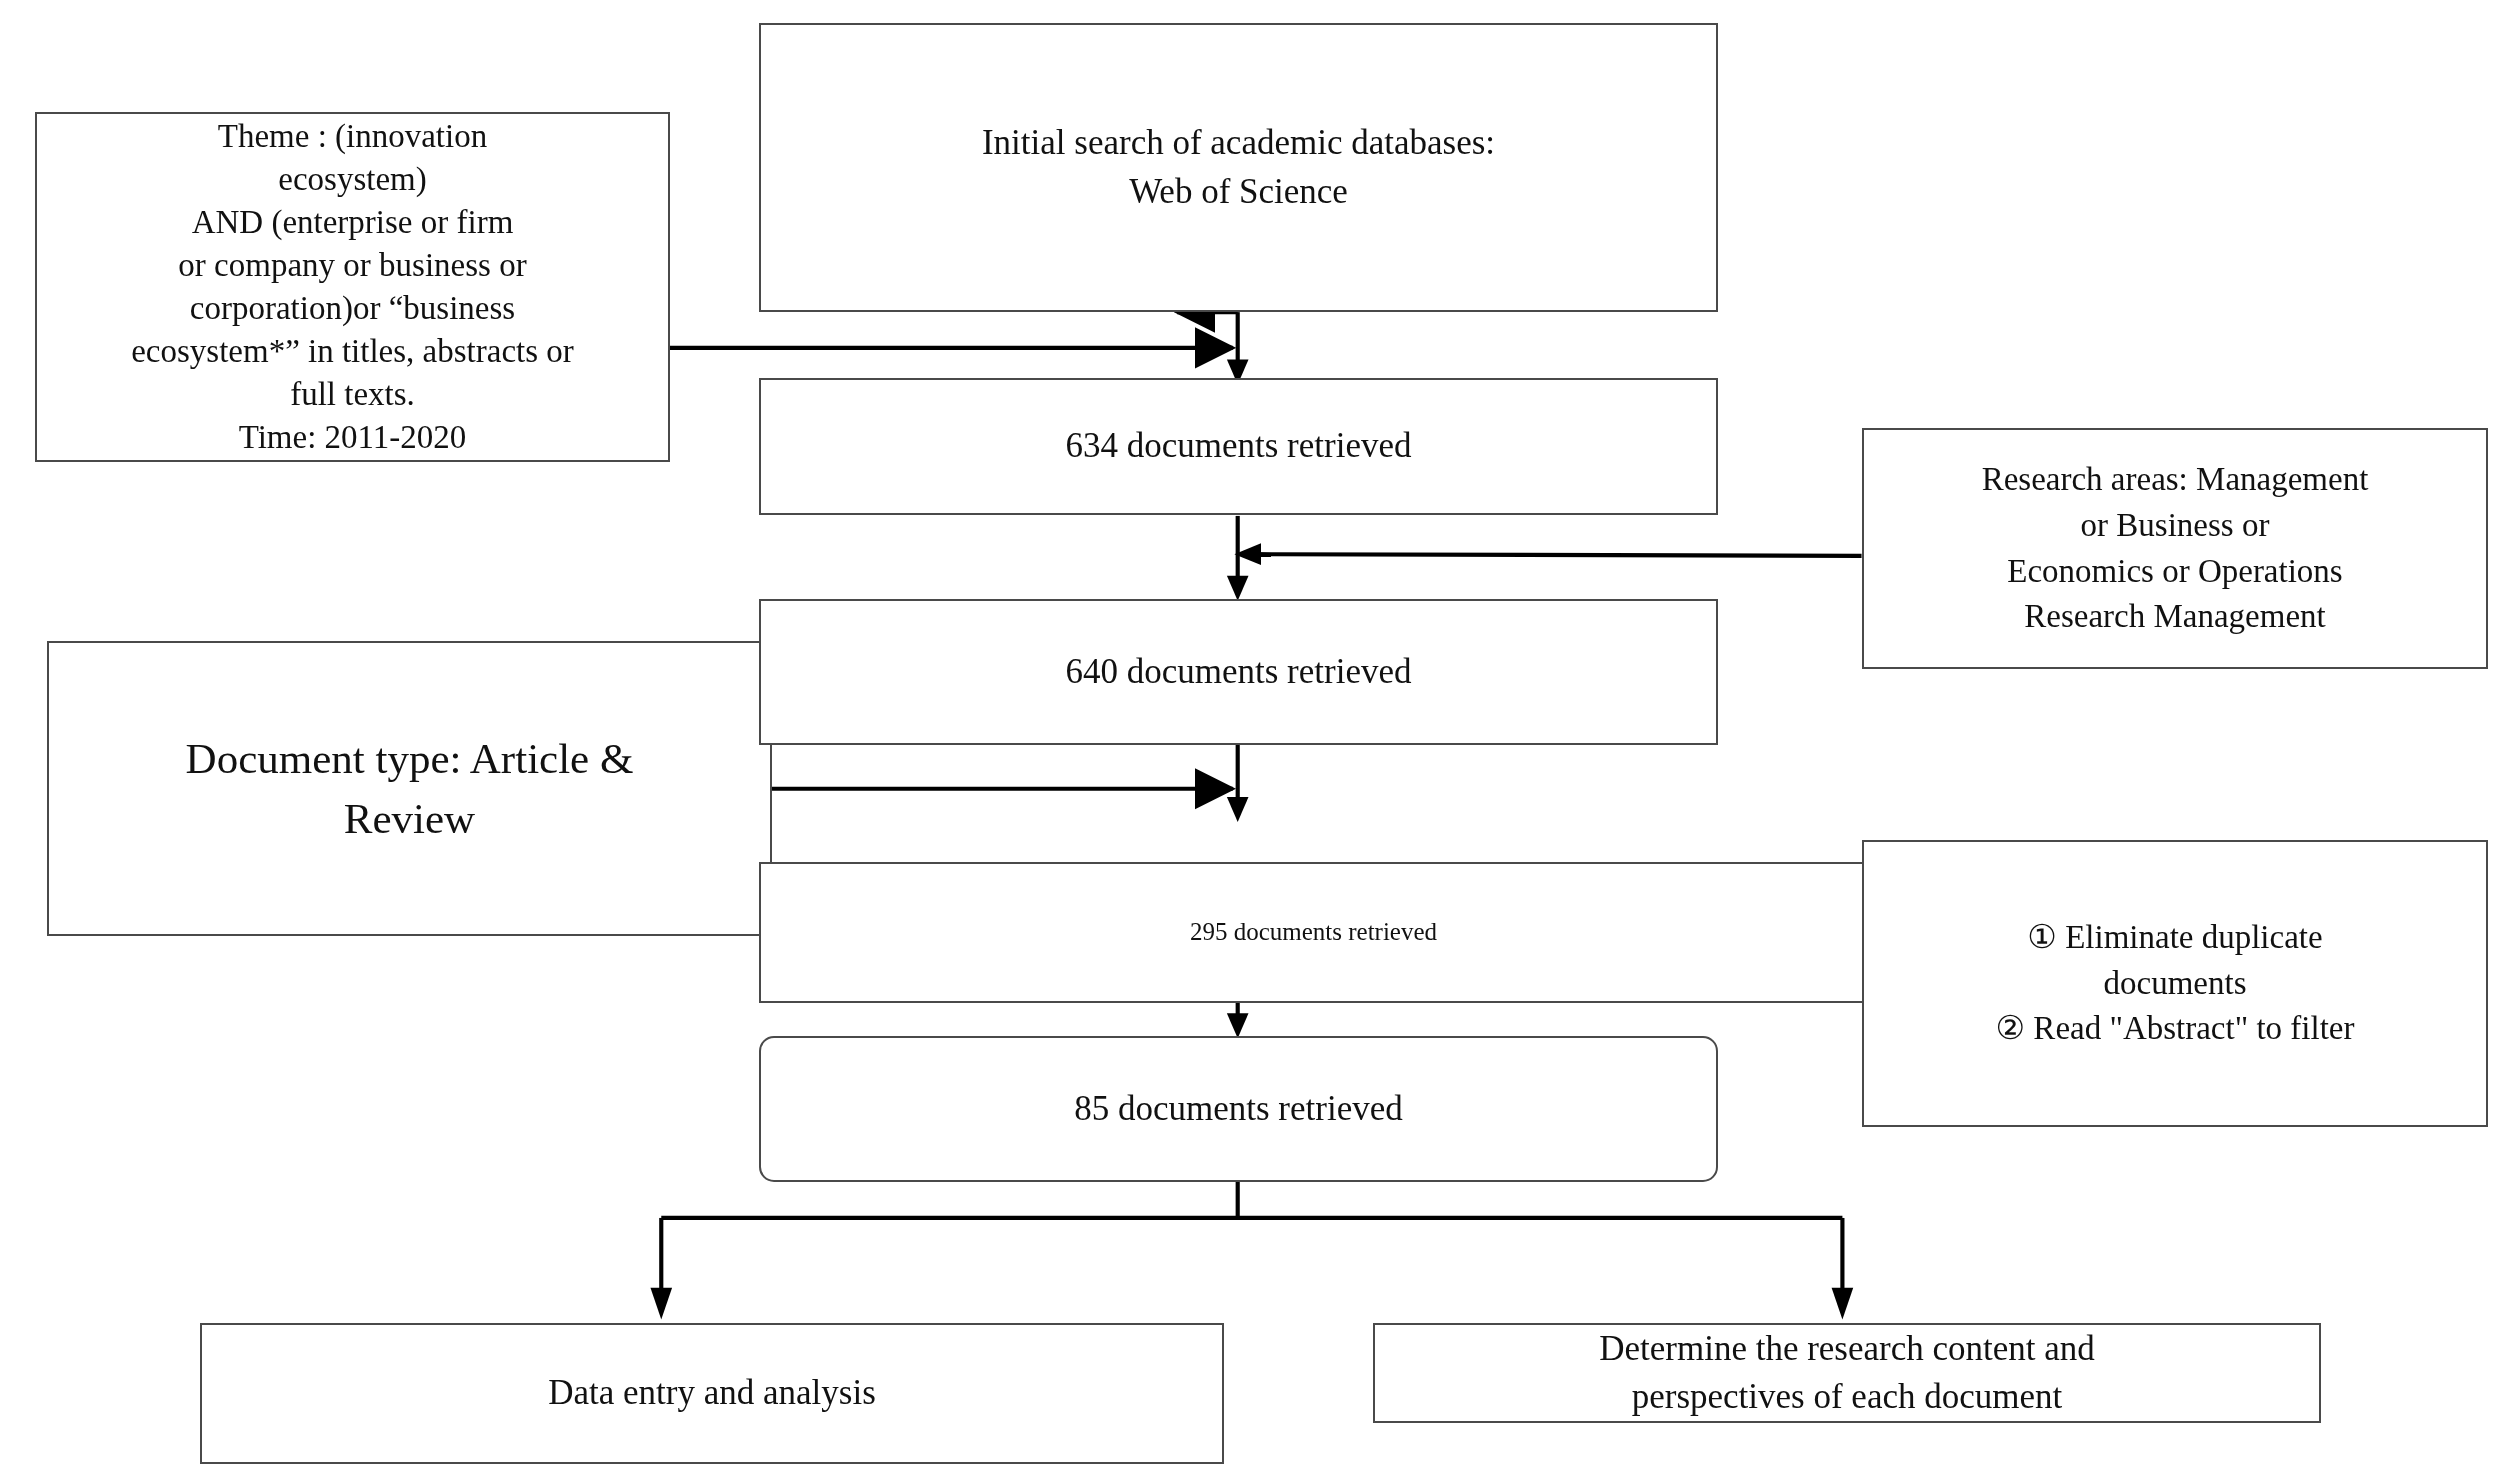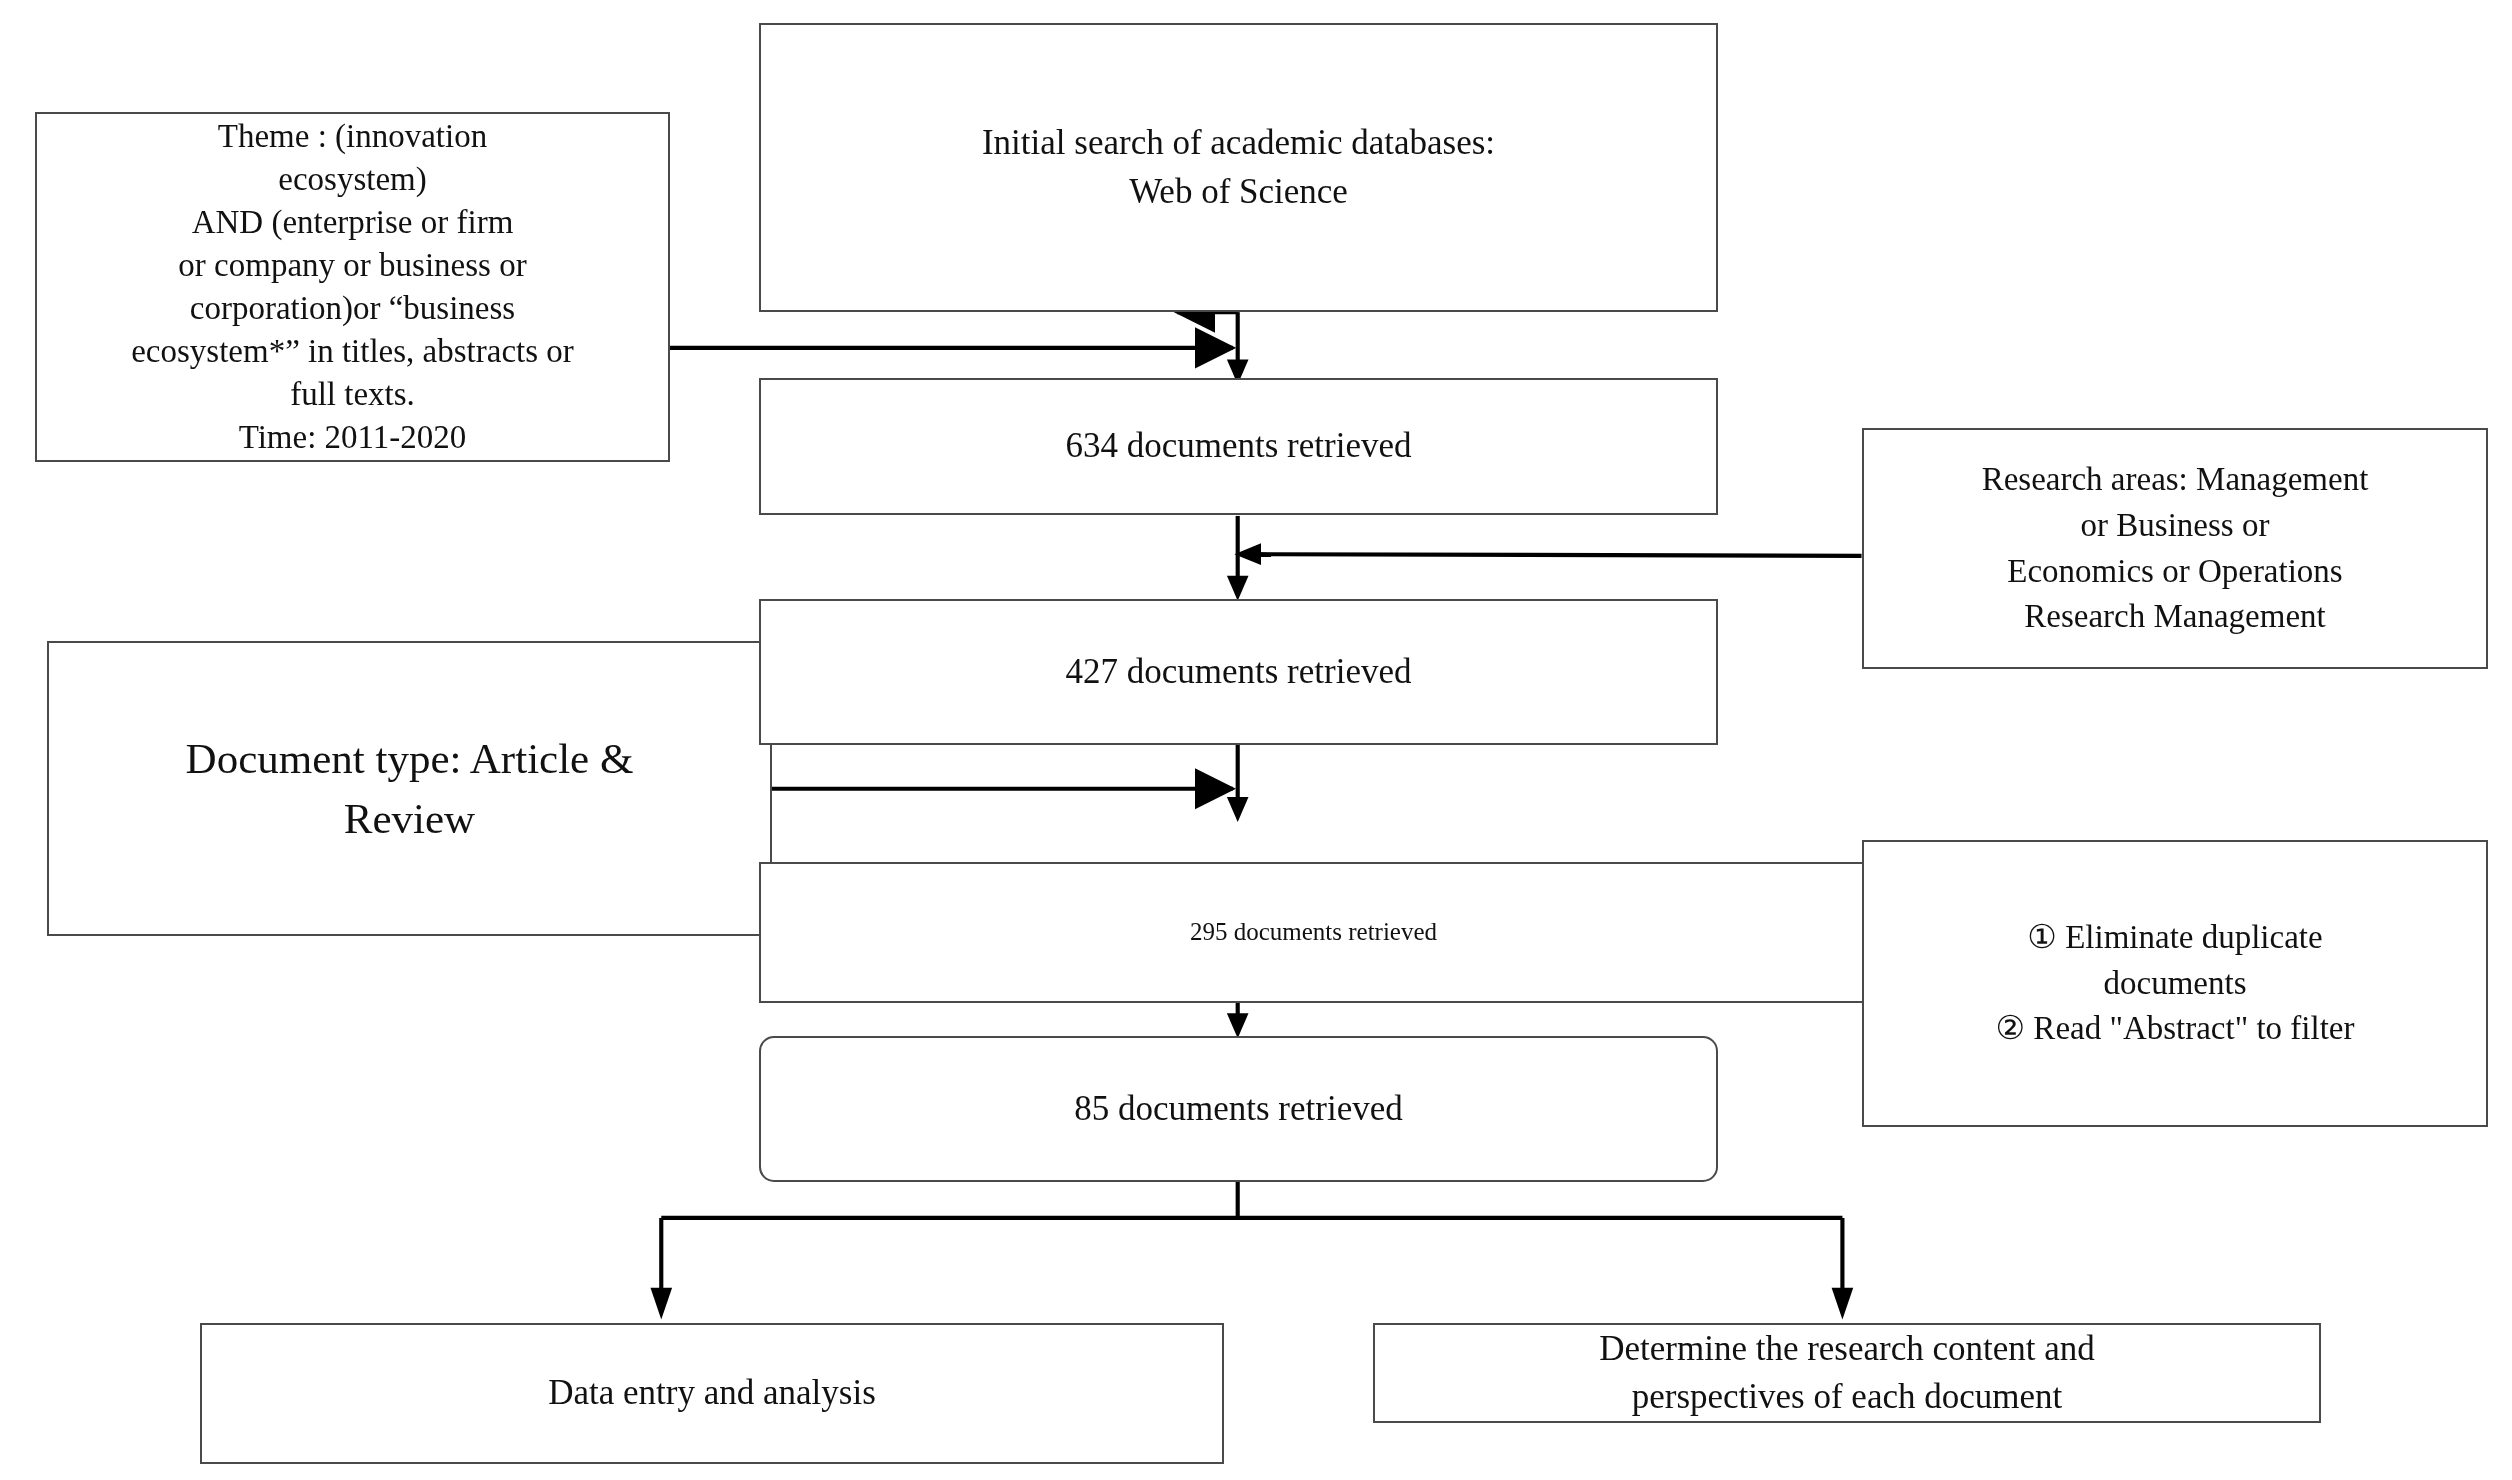--- a/index.html
+++ b/index.html
@@ -142,21 +142,21 @@
   <div class="node" id="node-initial">
     <span class="txt">Initial search of academic databases:
 Web of Science</span>
   </div>
 
   <div class="node" id="node-c634">
     <span class="txt">634 documents retrieved</span>
   </div>
 
   <div class="node" id="node-c427">
-    <span class="txt">427 documents retrieved</span>
+    <span class="txt">640 documents retrieved</span>
   </div>
 
   <div class="node" id="node-c295">
     <span class="txt">295 documents retrieved</span>
   </div>
 
   <div class="node" id="node-c85">
     <span class="txt">85 documents retrieved</span>
   </div>
 

